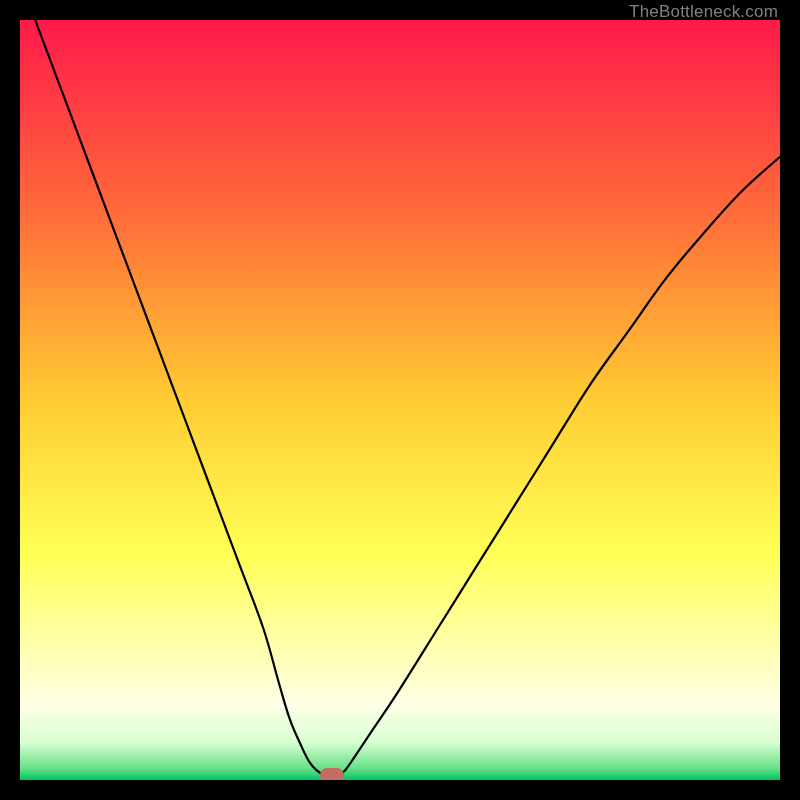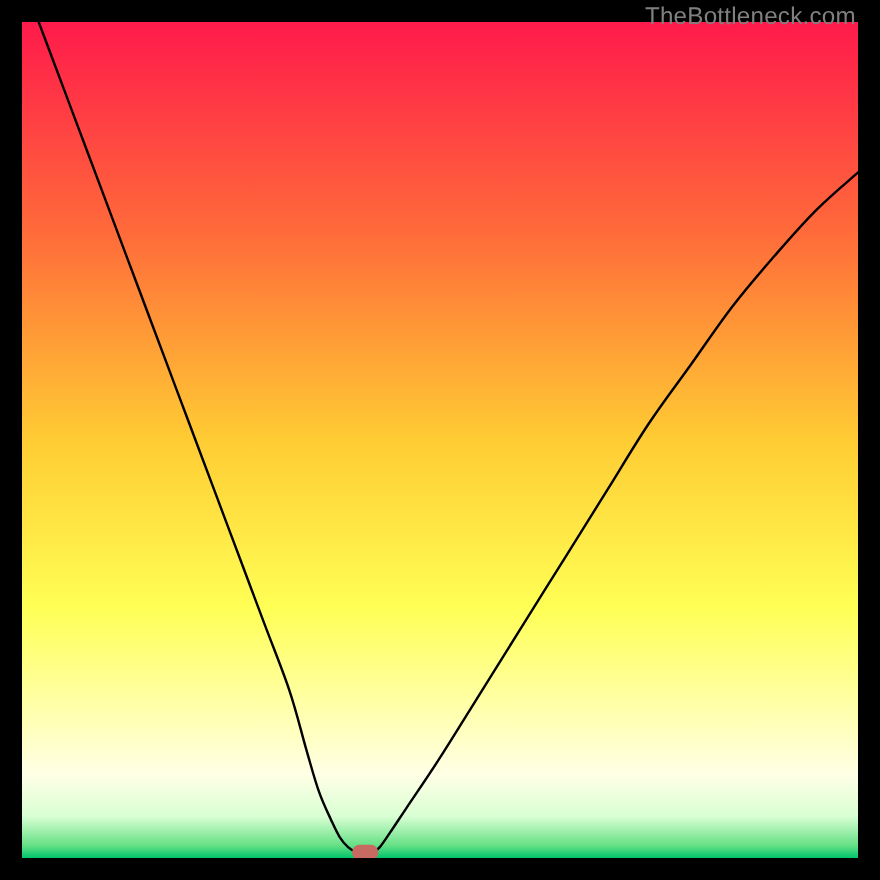--- a/index.html
+++ b/index.html
@@ -21,21 +21,21 @@
   .gradient-bg {
     position: absolute;
     inset: 0;
   }
   .watermark {
     position: absolute;
     top: 2px;
     right: 22px;
     color: #808080;
     font-family: Arial, Helvetica, sans-serif;
-    font-size: 22px;
+    font-size: 17px;
     font-weight: 400;
     letter-spacing: 0.2px;
   }
   .curve {
     position: absolute;
     inset: 0;
   }
   .marker {
     position: absolute;
     width: 24px;

